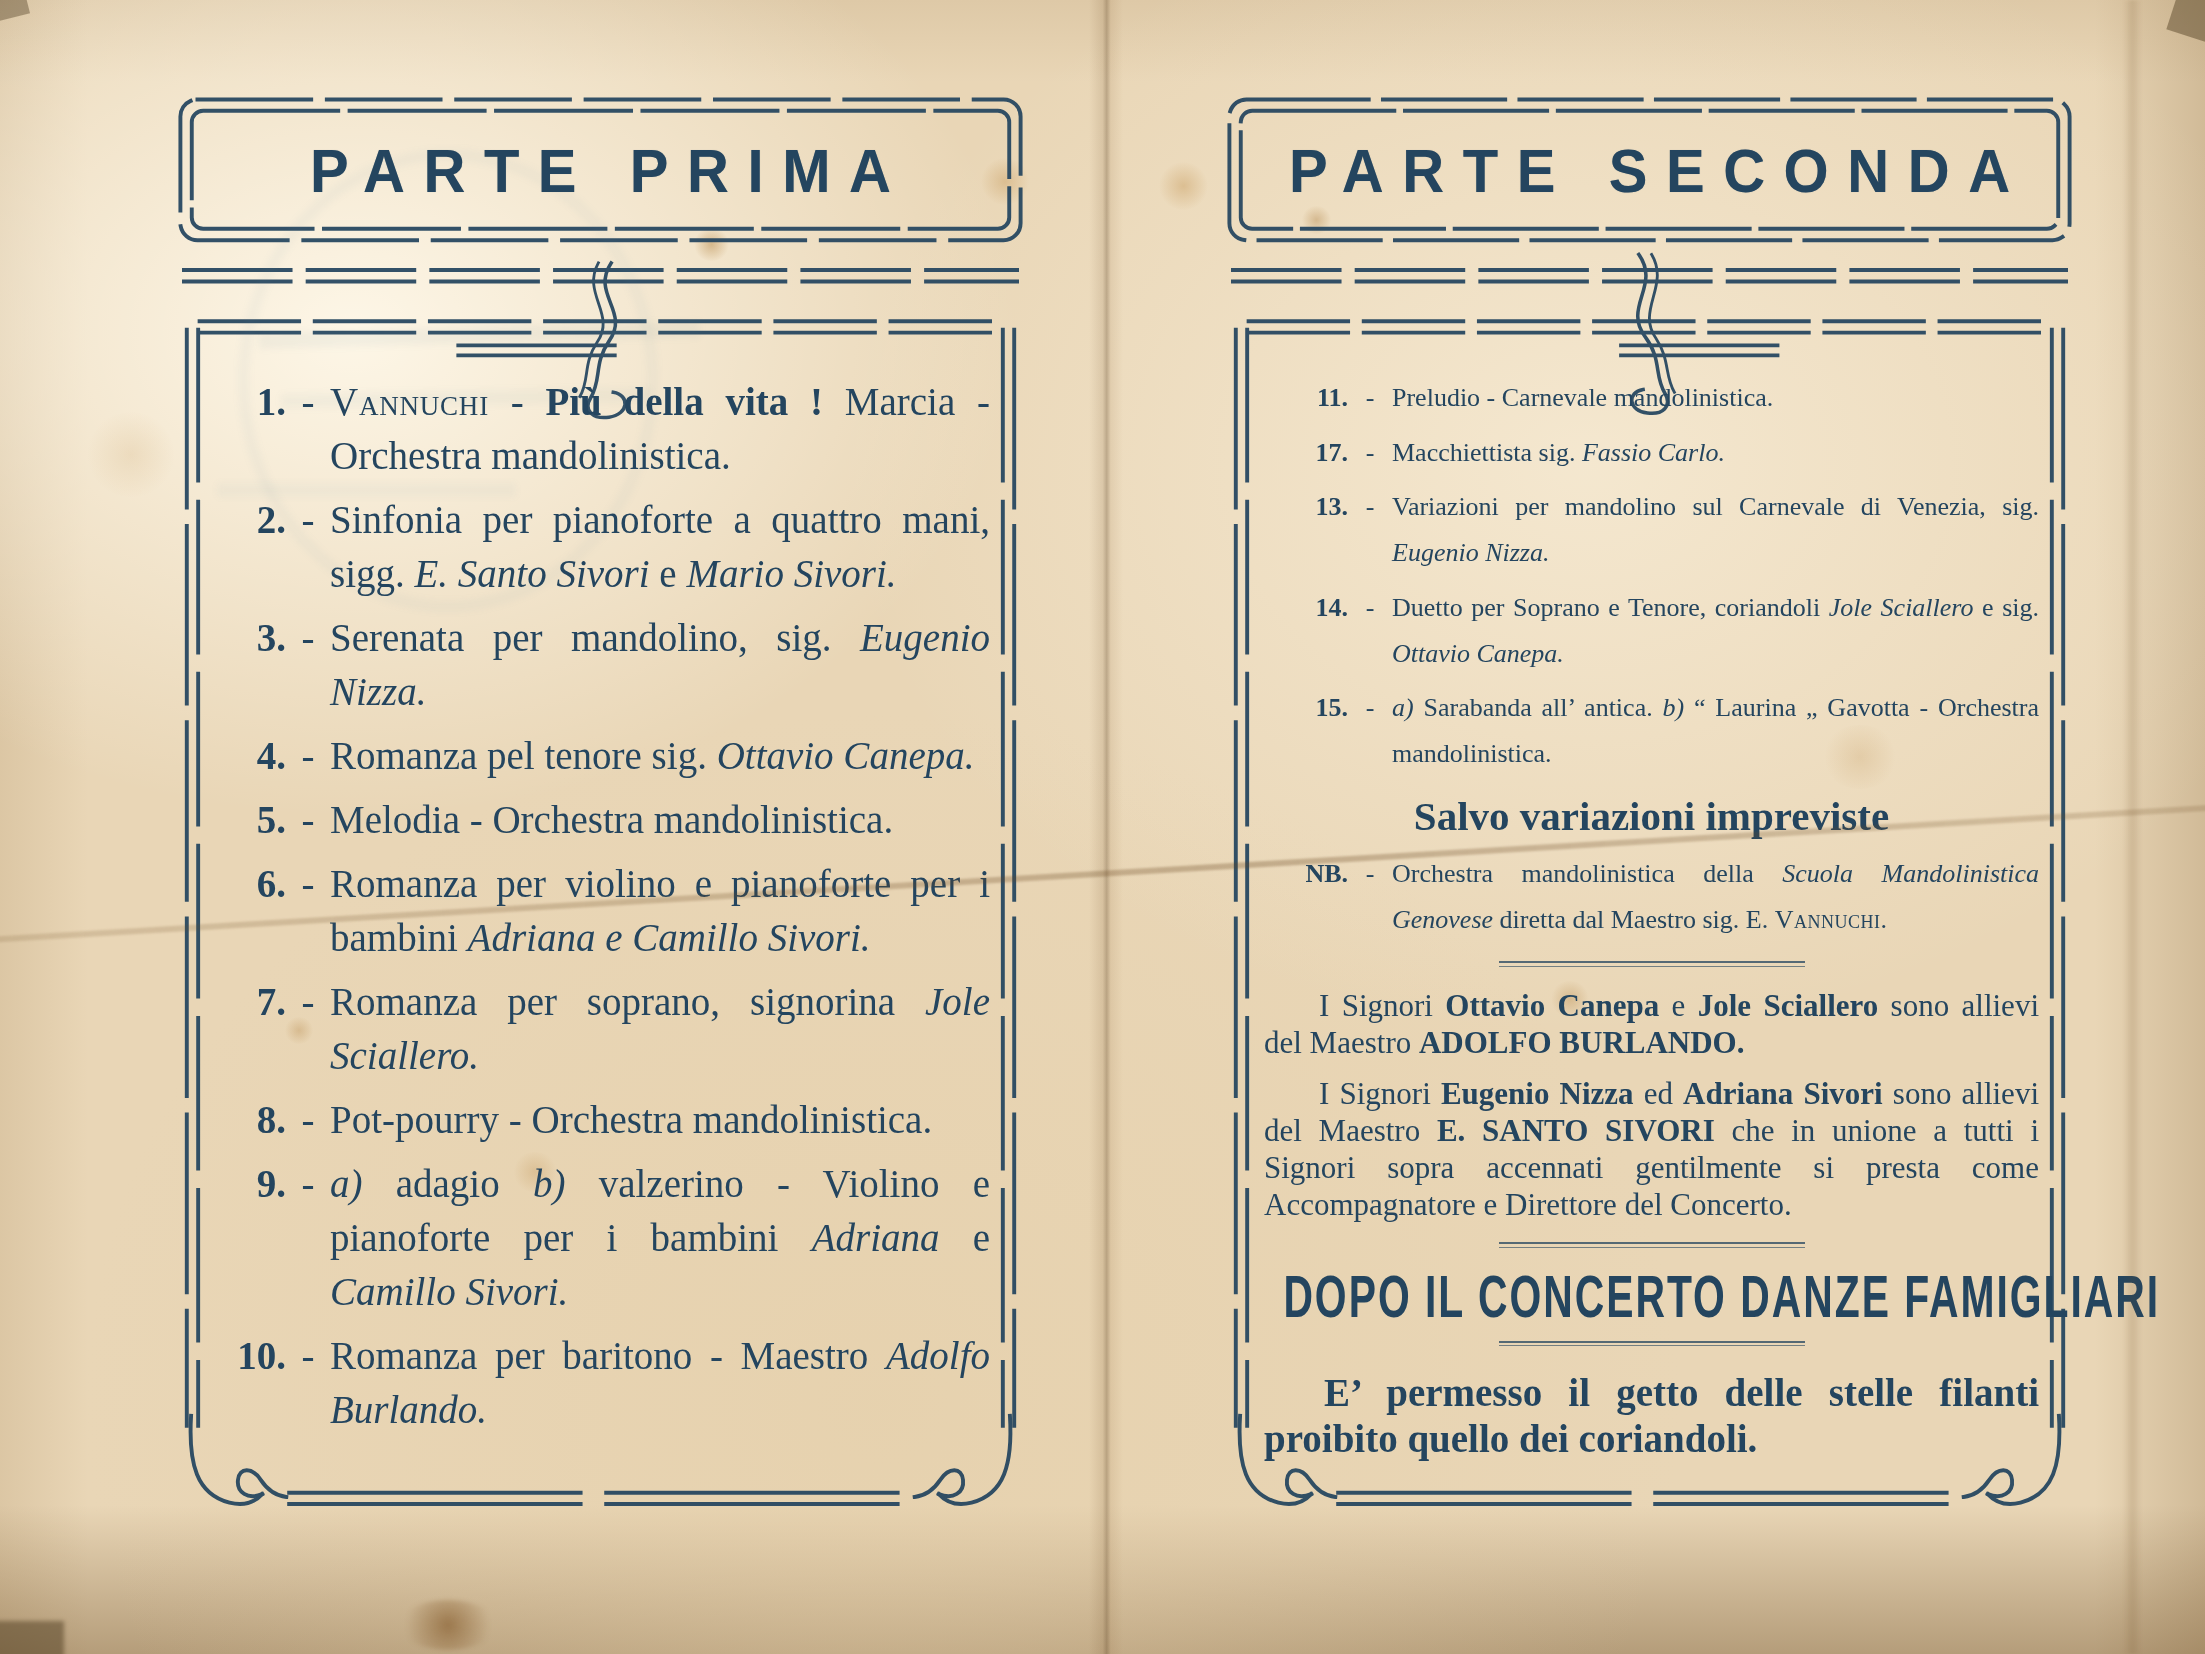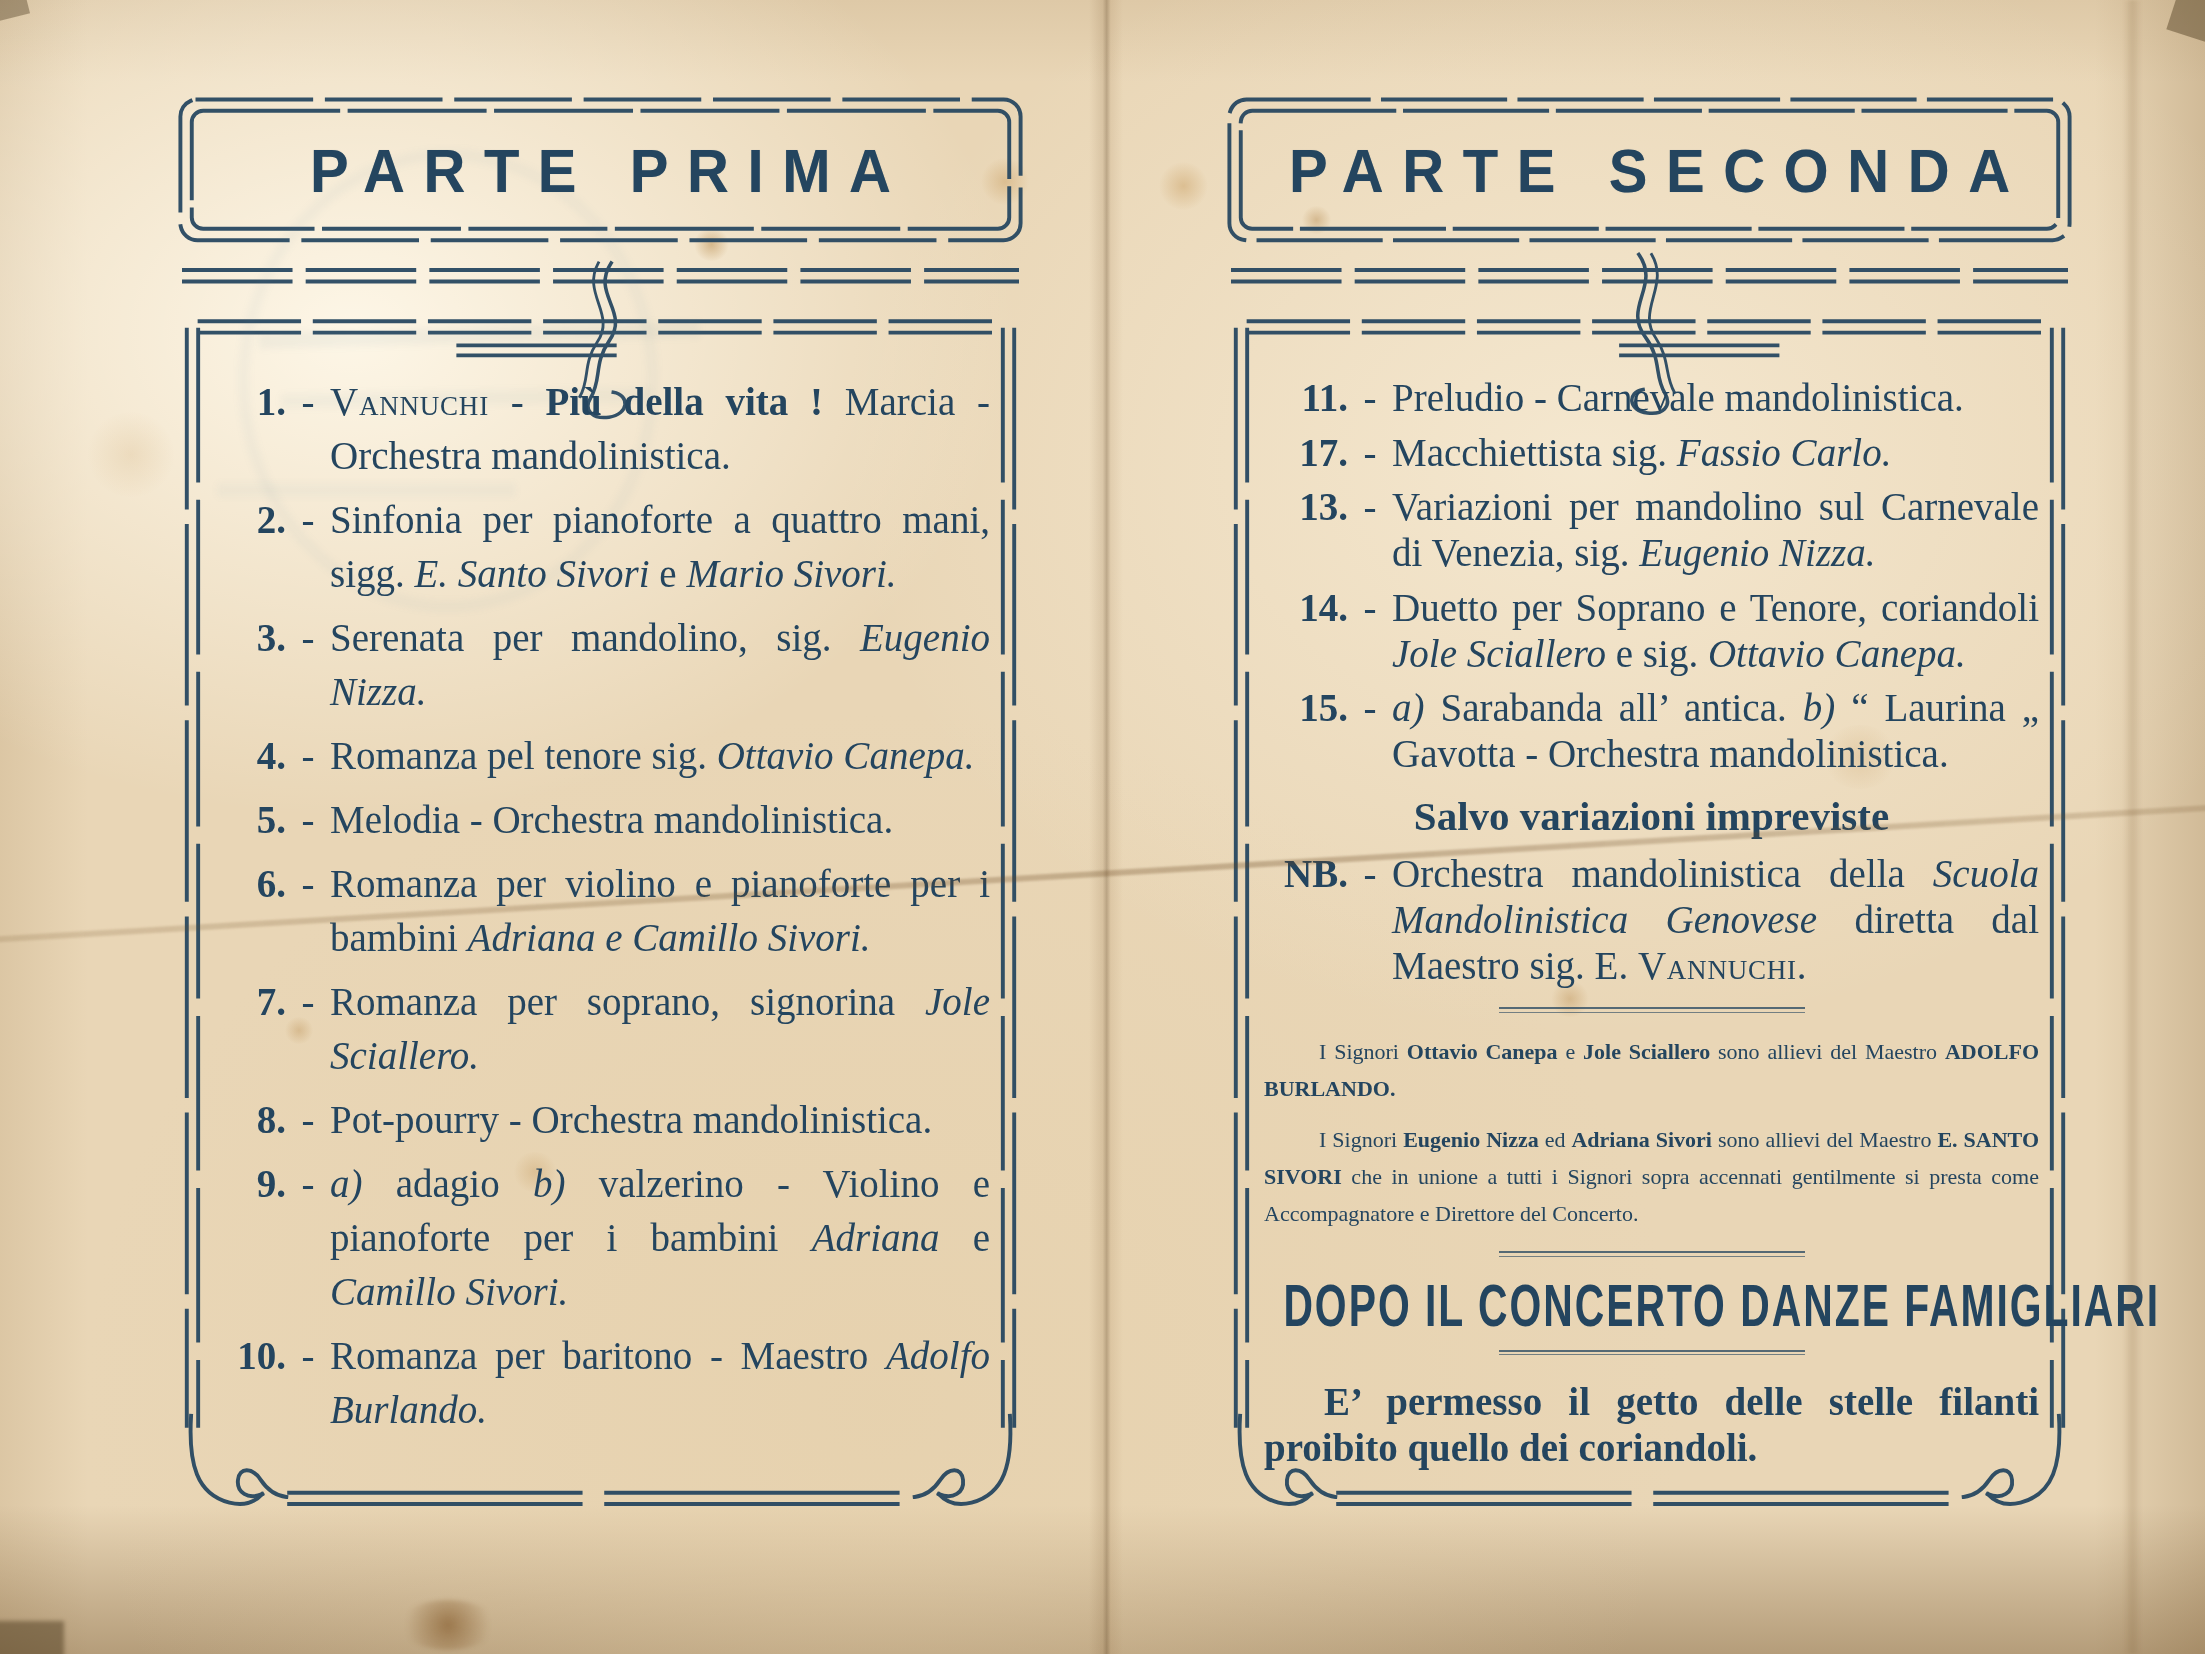--- a/index.html
+++ b/index.html
@@ -27,36 +27,36 @@
     position:absolute;top:25.6px;left:0;right:0;height:105px;z-index:3;
     display:flex;align-items:center;justify-content:center;
     font-family:"Liberation Sans", sans-serif;font-weight:700;
     font-size:58px;letter-spacing:.32em;padding-left:.32em;
     color:var(--ink);transform:scaleY(1.04);
     text-shadow:0 0 0.7px rgba(36,69,95,.4);
   }
   .content{position:absolute;left:41px;right:37px;top:283px;z-index:3;}
   .prog-item{display:flex;align-items:flex-start;text-align:justify;}
   .page-left .prog-item{line-height:54px;font-size:39px;}
-  .page-right .prog-item{line-height:46px;font-size:39px;}
+  .page-right .prog-item{line-height:46px;font-size:26px;}
   .page-left .prog-item + .prog-item{margin-top:10px;}
   .page-right .prog-item + .prog-item{margin-top:8.5px;}
   .num{flex:0 0 71px;text-align:right;font-weight:700;}
   .page-right .num{flex-basis:84px;}
   .dash{flex:0 0 44px;text-align:center;}
   .txt{flex:1 1 auto;text-align:justify;}
   .seg-n{font-style:normal;}
   .seg-i{font-style:italic;}
   .seg-b{font-weight:700;}
   .seg-sc{font-variant:small-caps;letter-spacing:.02em;}
   .salvo{margin-top:17px;text-align:center;font-weight:700;font-size:41px;line-height:44px;}
   .nb-item{margin-top:12.8px;}
   .rule{width:306px;height:2.8px;margin:18.5px auto 0;
     border-top:2.1px solid var(--ink);border-bottom:0.7px solid var(--ink-soft);opacity:.75;}
-  .credit{margin-top:20px;font-size:22px;line-height:37px;text-align:justify;text-indent:55px;}
+  .credit{margin-top:20px;font-size:31px;line-height:37px;text-align:justify;text-indent:55px;}
   .credit + .credit{margin-top:14.2px;}
   .dopo{
     margin-top:24px;text-align:center;white-space:nowrap;
     font-family:"Liberation Sans", sans-serif;font-weight:700;
     font-size:43px;letter-spacing:2.1px;
     transform:scale(.95,1.38);transform-origin:center;
     color:var(--ink);
   }
   .dopo-rule{margin-top:20px;}
   .permesso{margin-top:24px;font-size:39px;line-height:46px;font-weight:700;

